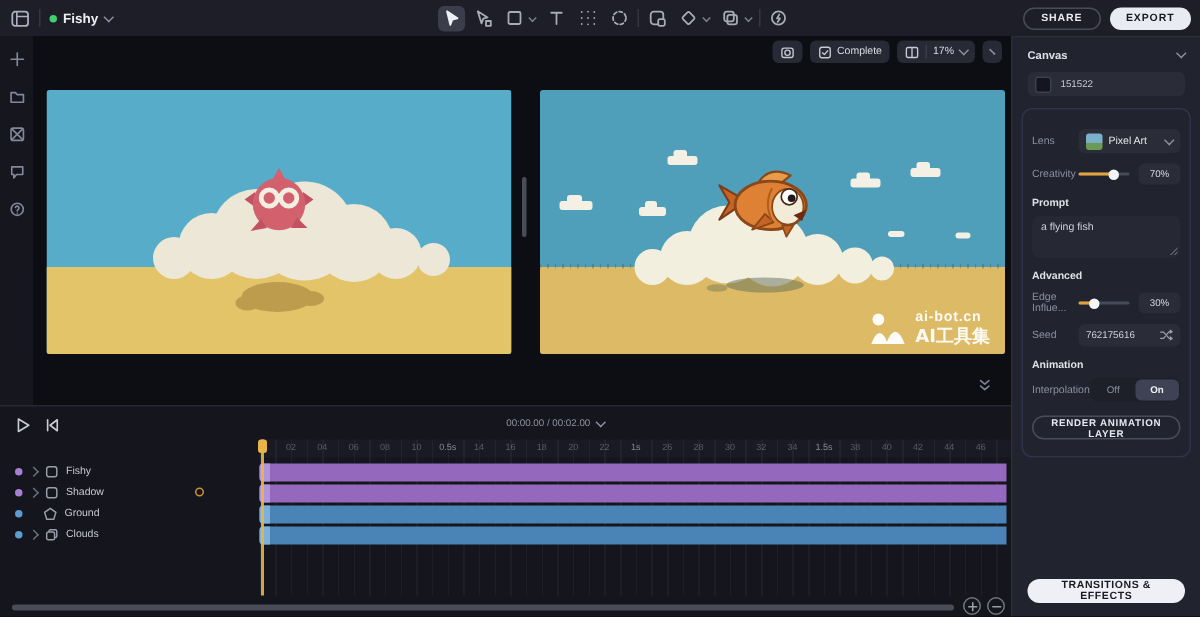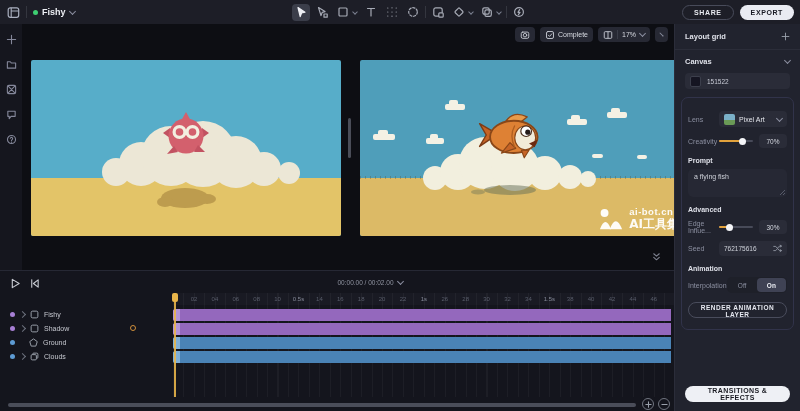--- a/index.html
+++ b/index.html
@@ -50,21 +50,21 @@
         display:flex;align-items:center;gap:3px;padding:0 5px;font-size:7px;cursor:pointer;
         font-family:"Liberation Sans",sans-serif;}
   .cbtn svg{stroke:#c6c9d2;fill:none;stroke-width:1.1;stroke-linecap:round;stroke-linejoin:round;}
   .zoombox{height:15px;background:#272934;border-radius:4px;display:flex;align-items:center;
         gap:4px;padding:0 5px;color:#d8dbe2;font-size:7px;cursor:pointer;}
   .zoombox .zdiv{width:1px;height:9px;background:#3a3d49;}
   .arrowbtn{width:13px;height:15px;background:#272934;border:none;border-radius:4px;
         display:flex;align-items:center;justify-content:center;cursor:pointer;}
   .arrowbtn .chv{transform:rotate(-45deg);margin:0;}
   .frame{position:absolute;top:36px;width:310px;height:176px;border-radius:2px;overflow:hidden;}
-  .f1{left:9px;} .f2{left:338px;padding-left:19px;}
+  .f1{left:9px;} .f2{left:338px;}
   .sky1{position:absolute;inset:0;background:#57adc9;}
   .sand1{position:absolute;left:0;right:0;top:118px;bottom:0;background:#e3c468;}
   .sky2{position:absolute;inset:0;background:#4f9eba;}
   .sand2{position:absolute;left:0;right:0;top:118px;bottom:0;background:#dcba66;}
   .grassline{position:absolute;left:0;right:0;top:116px;height:3px;
       background:repeating-linear-gradient(90deg,rgba(96,84,40,.35) 0 1px,transparent 1px 5px);}
   .scene{position:absolute;inset:0;}
   .pc{position:absolute;background:#f4f1e4;border-radius:2px;height:6px;}
   .pc::before{content:"";position:absolute;left:22%;top:-4px;width:45%;height:6px;
       background:#f4f1e4;border-radius:2px;}
@@ -408,28 +408,20 @@
     </div>
 
     <div class="collapse">
       <svg width="11" height="11" viewBox="0 0 12 12">
           <path d="M3 3 l3 2.6 3-2.6 M3 7 l3 2.6 3-2.6"></path>
         </svg>
     </div>
   </main>
 
   <aside class="sidebar">
-    <div class="side-row">
-      <span class="stitle">Layout grid</span>
-      <span class="plus-ic">
-        <svg width="9" height="9" viewBox="0 0 12 12">
-            <path d="M6 1.5 v9 M1.5 6 h9"></path>
-          </svg>
-      </span>
-    </div>
     <div class="sdiv"></div>
     <div class="side-row" style="height:22px;">
       <span class="stitle">Canvas</span>
       <i class="chv"></i>
     </div>
     <div class="colorrow">
       <span class="swatch" style="background: rgb(21, 21, 34);"></span>
       <span class="colorhex">151522</span>
     </div>
 

